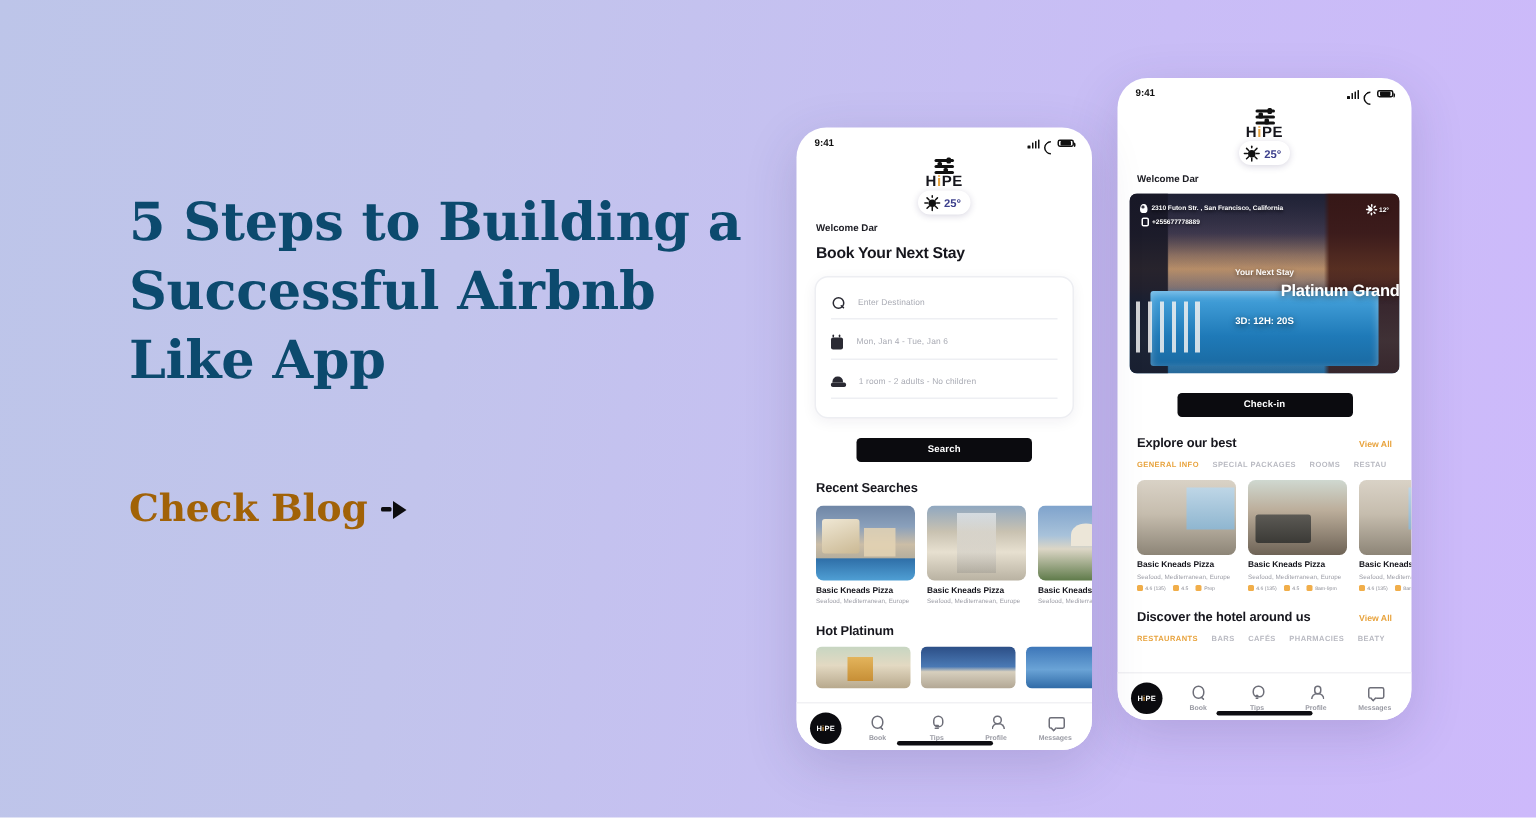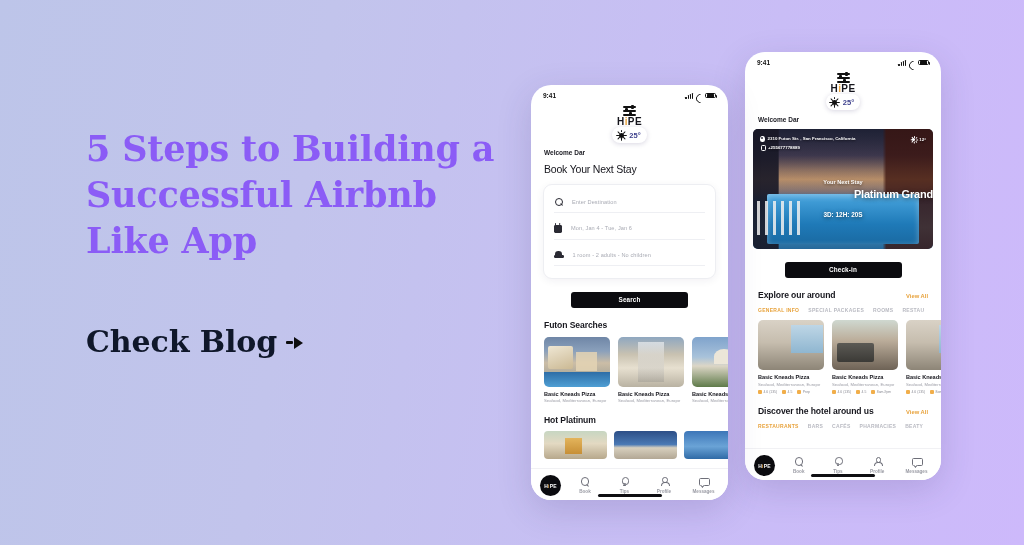--- a/index.html
+++ b/index.html
@@ -10,32 +10,32 @@
     position: relative;
   }
 
   
   .promo { position: absolute; left: 86px; top: 126px; width: 430px; }
   .promo-title {
     font-family: "DejaVu Serif", serif;
     font-weight: 700;
     font-size: 35px;
     line-height: 1.32;
-    color: #8b5cf6;
+    color: #0c4a6e;
     letter-spacing: -0.2px;
   }
   .promo-cta-row {
     display: flex; align-items: center; gap: 9px;
     margin-top: 59px;
   }
   .promo-cta {
     font-family: "DejaVu Serif", serif;
     font-weight: 700;
-    font-size: 30px;
-    color: #0f172a;
+    font-size: 25px;
+    color: #a16207;
     letter-spacing: -0.1px;
   }
   .arrow-icon { display: flex; align-items: center; gap: 1px; margin-top: 3px; }
   .arrow-dash { width: 7px; height: 3px; background: #0d0d0f; border-radius: 1px; }
   .arrow-head {
     width: 0; height: 0;
     border-left: 9px solid #0d0d0f;
     border-top: 6px solid transparent;
     border-bottom: 6px solid transparent;
   }
@@ -115,21 +115,21 @@
   }
   .sun-icon .ray {
     position: absolute; left: 4.6px; top: -0.4px; width: 1px; height: 2.6px;
     background: #111; transform-origin: 0.5px 5.4px; border-radius: 1px;
   }
   .temp { font-size: 7.5px; font-weight: 700; color: #3c3f8c; }
 
   .welcome { font-size: 6.5px; font-weight: 700; color: #1b1b22; padding: 6px 13px 0 13px; }
 
   
-  .page-title { font-size: 10.5px; font-weight: 400; color: #16161d; padding: 7px 13px 0 13px; letter-spacing: -0.2px; }
+  .page-title { font-size: 10.5px; font-weight: 700; color: #16161d; padding: 7px 13px 0 13px; letter-spacing: -0.2px; }
 
   .search-card {
     margin: 9px 12px 0 12px;
     background: #fff;
     border: 1px solid #edeef2;
     border-radius: 9px;
     padding: 12px 10px 12px 10px;
     box-shadow: 0 2px 9px rgba(30,25,70,0.06);
   }
   .search-row { display: flex; align-items: center; gap: 9px; padding-bottom: 6px; border-bottom: 1px solid #eeeff3; }
@@ -407,21 +407,21 @@
     <div class="hero-center">
       <div class="hero-kicker">Your Next Stay</div>
       <div class="hero-name">Platinum Grand</div>
       <div class="hero-count">3D: 12H: 20S</div>
     </div>
   </div>
 
   <button class="primary-btn">Check-in</button>
 
   <div class="section-head">
-    <span class="section-title">Explore our around</span>
+    <span class="section-title">Explore our best</span>
     <span class="view-all">View All</span>
   </div>
 
   <div class="tab-row clip">
     <span class="tab active">GENERAL INFO</span>
     <span class="tab">SPECIAL PACKAGES</span>
     <span class="tab">ROOMS</span>
     <span class="tab">RESTAU</span>
   </div>
 
@@ -574,21 +574,21 @@
     </div>
     <div class="search-row">
       <span class="ic ic-bed"></span>
       <span class="ph">1 room - 2 adults - No children</span>
     </div>
   </div>
 
   <button class="primary-btn">Search</button>
 
   <div class="section-head">
-    <span class="section-title">Futon Searches</span>
+    <span class="section-title">Recent Searches</span>
   </div>
 
   <div class="card-row clip">
     <div class="card">
       <div class="card-img img-villa"></div>
       <div class="card-title">Basic Kneads Pizza</div>
       <div class="card-sub">Seafood, Mediterranean, Europe</div>
     </div>
     <div class="card">
       <div class="card-img img-street"></div>

